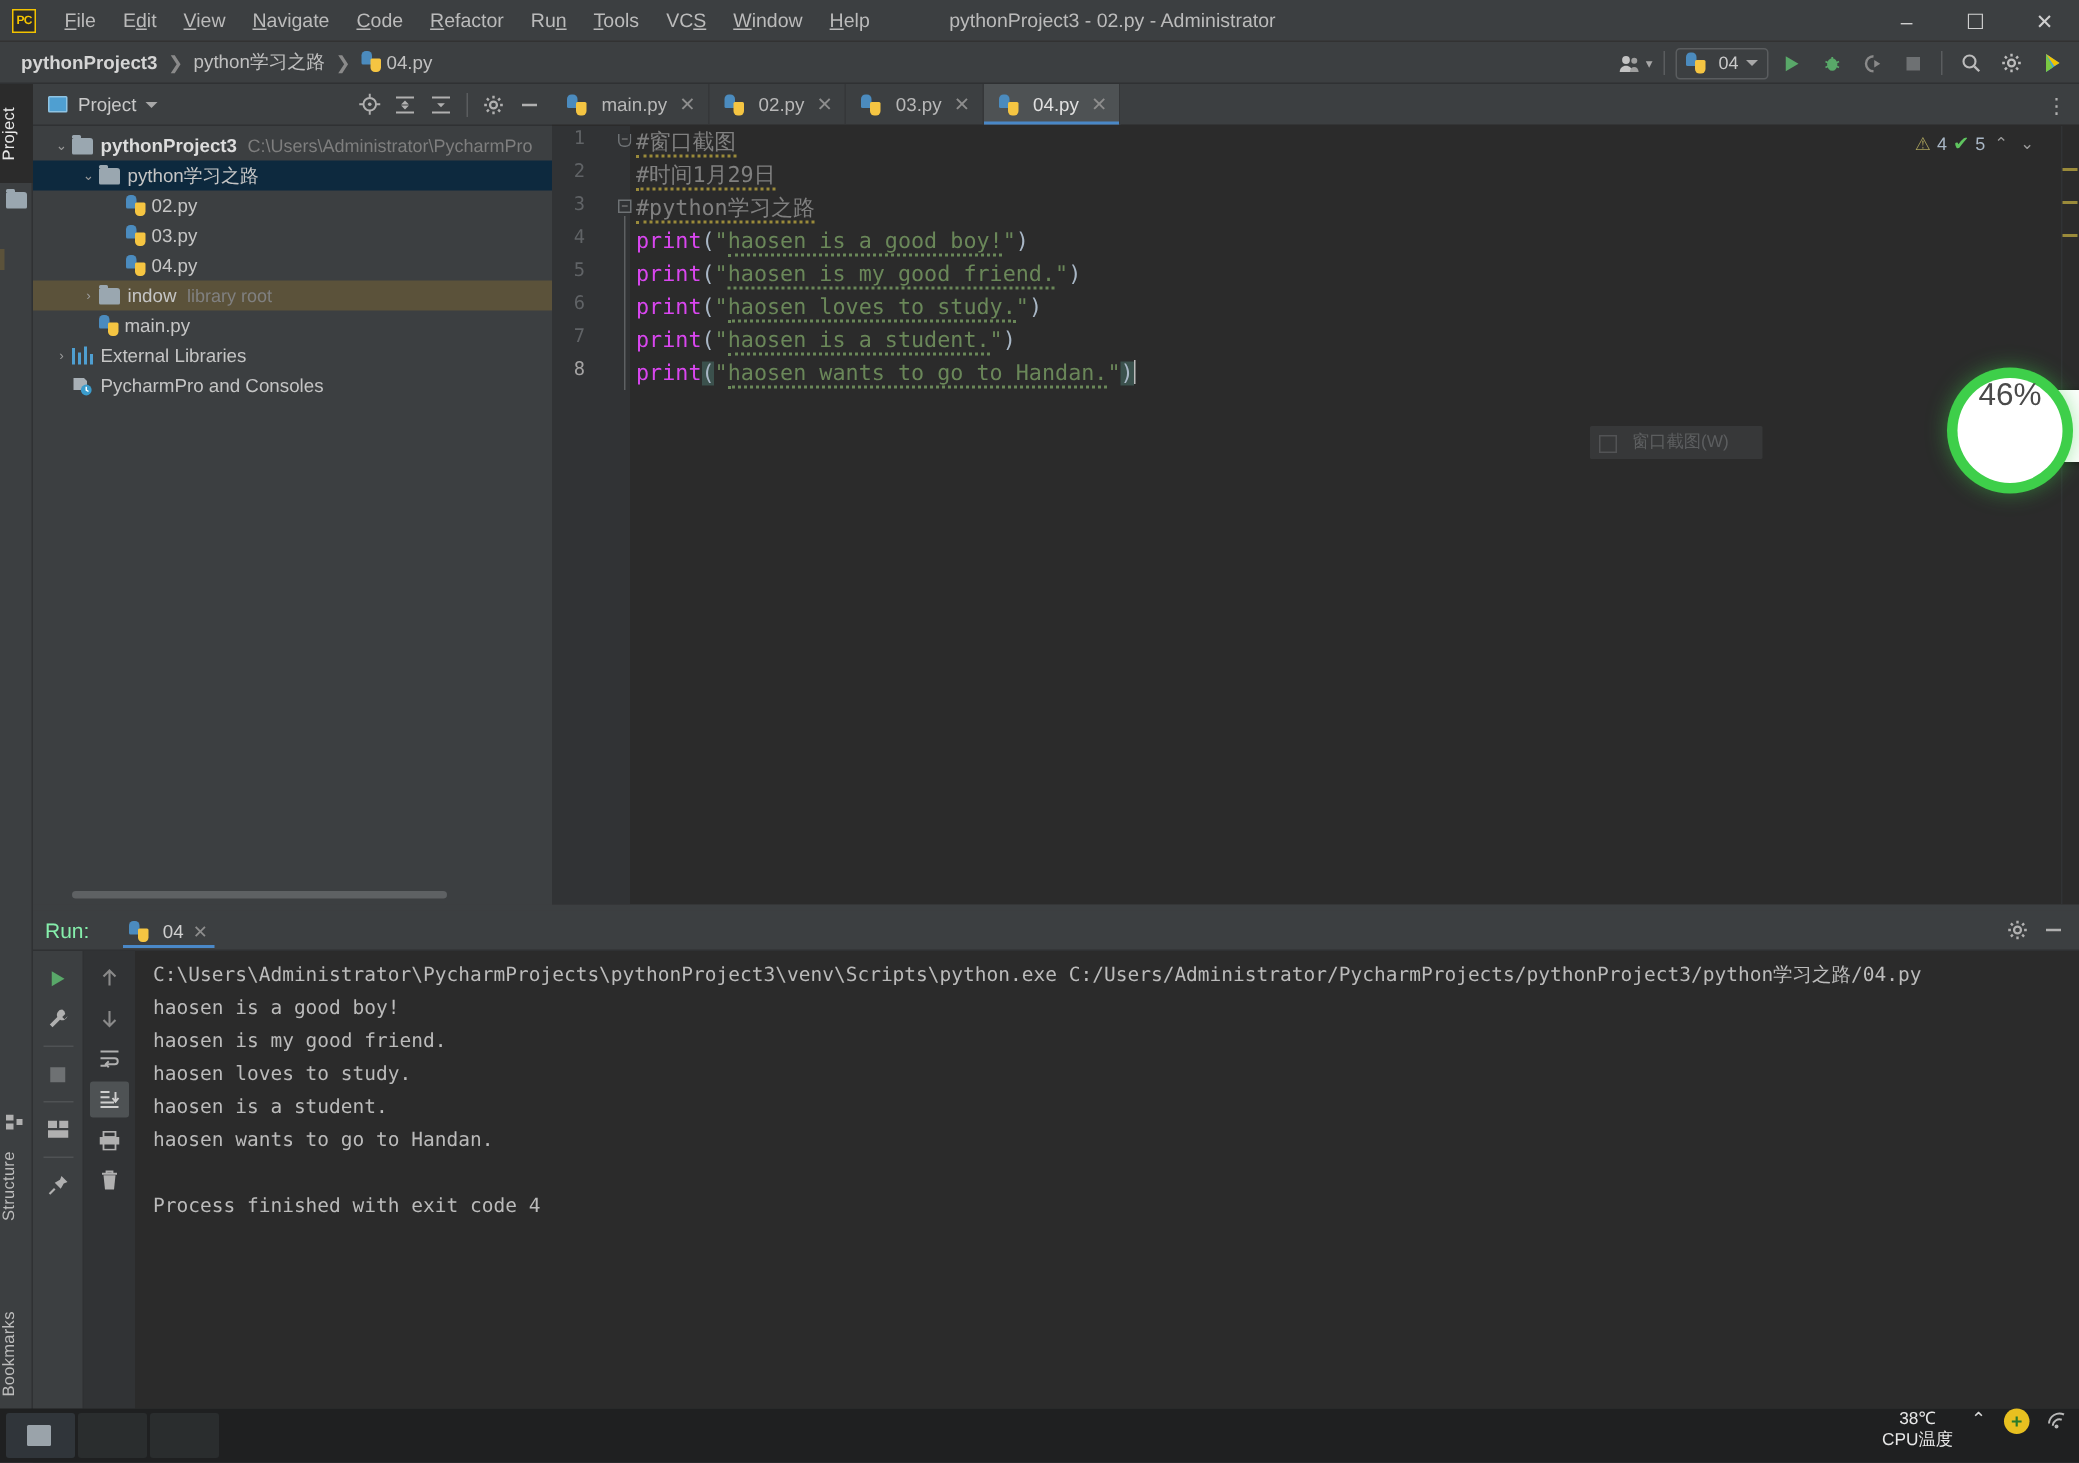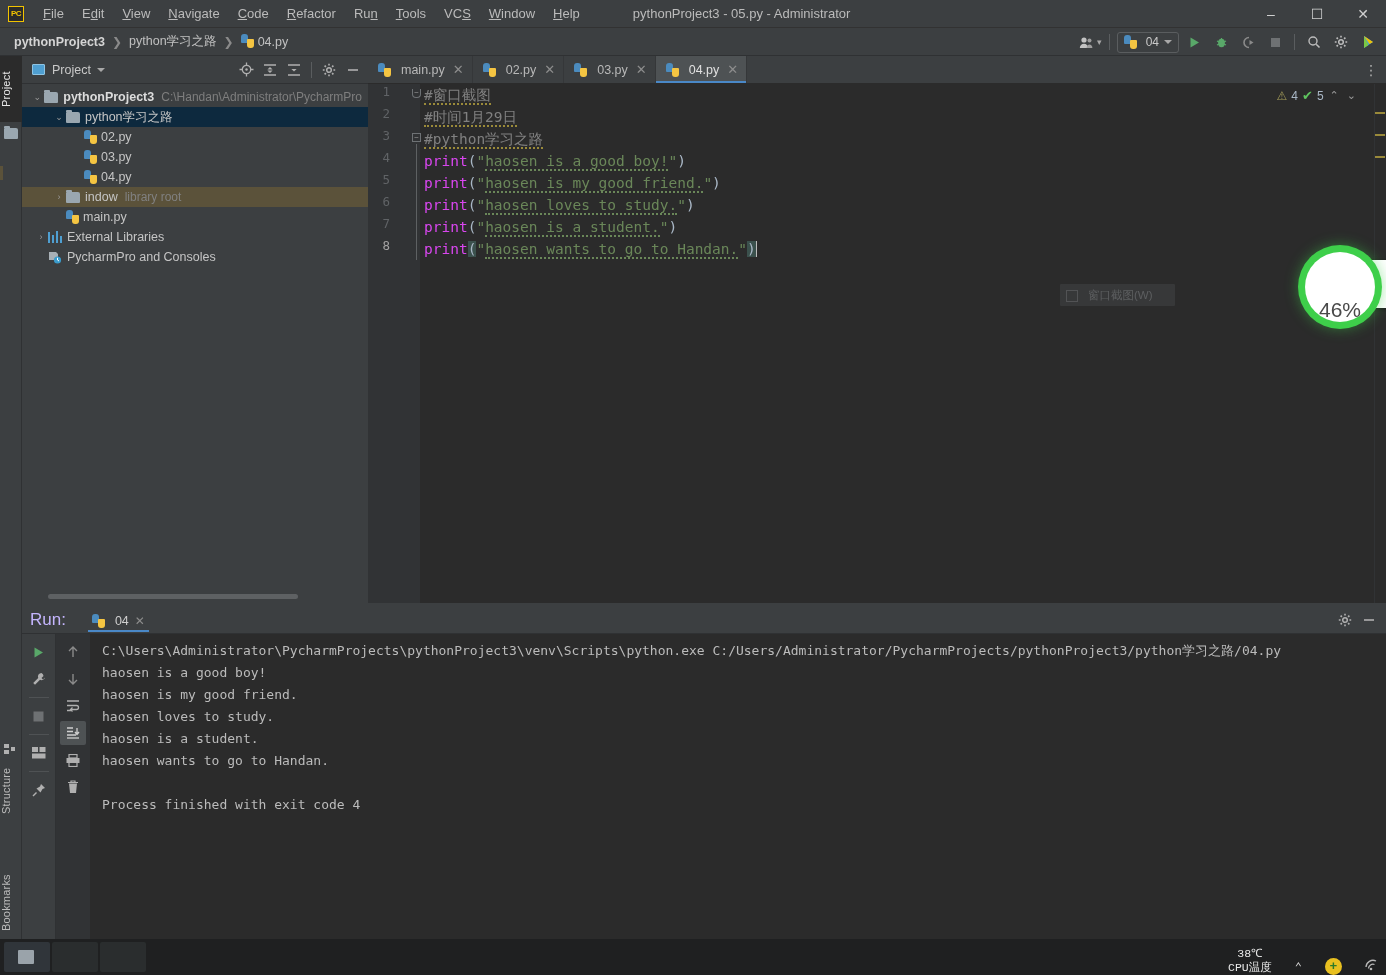--- a/index.html
+++ b/index.html
@@ -211,21 +211,21 @@
 
   
   .runpanel {
     position: absolute; left: 22px; top: 607px; width: 1364px; height: 332px;
     background: #3c3f41; display: flex; flex-direction: column;
   }
   .run-header {
     height: 27px; display: flex; align-items: center; padding-left: 8px;
     border-bottom: 1px solid #2f3133;
   }
-  .run-label { font-size: 17px; color: #c4b5fd; margin-right: 18px; }
+  .run-label { font-size: 14px; color: #86efac; margin-right: 18px; }
   .run-tab {
     display: flex; align-items: center; gap: 6px; font-size: 12.5px; color: #cfcfcf;
     padding: 4px 8px 3px 8px; position: relative;
   }
   .run-tab::after { content: ''; position: absolute; left: 4px; right: 4px; bottom: -1px; height: 2px; background: #4a88c7; }
   .run-tab .x { color: #8d8d8d; font-size: 12px; }
   .run-tools { margin-left: auto; display: flex; align-items: center; gap: 2px; padding-right: 6px; }
 
   .run-body { flex: 1; display: flex; position: relative; }
   .run-sidebar {
@@ -251,21 +251,21 @@
     position: absolute; left: 0; bottom: 0; width: 1386px; height: 36px;
     background: #1f2021;
   }
   .tb-items { position: absolute; left: 4px; top: 0; display: flex; height: 36px; align-items: center; gap: 2px; }
   .tb-item { width: 46px; height: 30px; background: #2a2d2e; border-radius: 2px; }
   .tb-item.first { background: #30353a; position: relative; }
   .tb-item.first::after {
     content: ''; position: absolute; left: 14px; top: 8px; width: 16px; height: 14px;
     background: #9aa3aa; border-radius: 1px;
   }
-  .tray { position: absolute; right: 6px; top: 0; height: 36px; display: flex; align-items: flex-end; gap: 23px; font-family: Liberation Mono, monospace; }
+  .tray { position: absolute; right: 6px; top: 0; height: 36px; display: flex; align-items: flex-start; gap: 12px; }
   .cputemp { text-align: center; color: #e8e8e8; font-size: 11.5px; line-height: 14px; }
   .tray-chev { color: #d6d6d6; font-size: 12px; }
   .tray-shield {
     width: 17px; height: 17px; border-radius: 50%; background: #e8c020;
     display: flex; align-items: center; justify-content: center;
     color: #2a7a2a; font-size: 13px; font-weight: bold; line-height: 13px;
   }
   .tray-net { color: #cfcfcf; font-size: 14px; }
 
   
@@ -273,21 +273,21 @@
     position: absolute; left: 1362px; top: 260px; width: 120px; height: 48px;
     background: #ffffff; border-radius: 2px; display: flex; align-items: center;
     box-shadow: 0 1px 4px rgba(0,0,0,0.4);
   }
   .pp-arrow { color: #2ecc40; font-size: 15px; margin-left: 10px; }
   .pp-text { color: #555; font-size: 12px; margin-left: 6px; }
   .ring {
     position: absolute; left: 1305px; top: 252px; width: 70px; height: 70px;
     border-radius: 50%; background: #ffffff;
     box-shadow: 0 0 0 7px #3ecf4a, 0 0 14px 7px rgba(62,207,74,0.45);
-    display: flex; align-items: flex-end; justify-content: center;
+    display: flex; align-items: flex-start; justify-content: center;
   }
   .ring span { font-size: 21px; color: #4a4a4a; font-family: "Liberation Sans", sans-serif; }
 
   .editleft-edge {
     position: absolute; left: 0; top: 110px; width: 3px; height: 14px; background: #5b523a;
   }
 </style>
 </head>
 <body>
 
@@ -301,21 +301,21 @@
       <div class="menu-item"><u>V</u>iew</div>
       <div class="menu-item"><u>N</u>avigate</div>
       <div class="menu-item"><u>C</u>ode</div>
       <div class="menu-item"><u>R</u>efactor</div>
       <div class="menu-item">Ru<u>n</u></div>
       <div class="menu-item"><u>T</u>ools</div>
       <div class="menu-item">VC<u>S</u></div>
       <div class="menu-item"><u>W</u>indow</div>
       <div class="menu-item"><u>H</u>elp</div>
     </div>
-    <div class="win-title">pythonProject3 - 05.py - Administrator</div>
+    <div class="win-title">pythonProject3 - 02.py - Administrator</div>
     <div class="win-btns">
       <div class="win-btn">–</div>
       <div class="win-btn">☐</div>
       <div class="win-btn close">✕</div>
     </div>
   </div>
 
   <div class="navbar">
     <div class="crumbs">
       <div class="crumb bold">pythonProject3</div>
@@ -455,21 +455,21 @@
       </div>
     </div>
 
     <div class="tree">
 
       <div class="trow">
         <div style="width:12px"></div>
         <div class="tarrow">⌄</div>
         <div class="folder"></div>
         <div class="tname bold">pythonProject3</div>
-        <div class="tpath">C:\Handan\Administrator\PycharmPro</div>
+        <div class="tpath">C:\Users\Administrator\PycharmPro</div>
       </div>
 
       <div class="trow sel">
         <div style="width:30px"></div>
         <div class="tarrow">⌄</div>
         <div class="folder"></div>
         <div class="tname">python学习之路</div>
       </div>
 
       <div class="trow">

